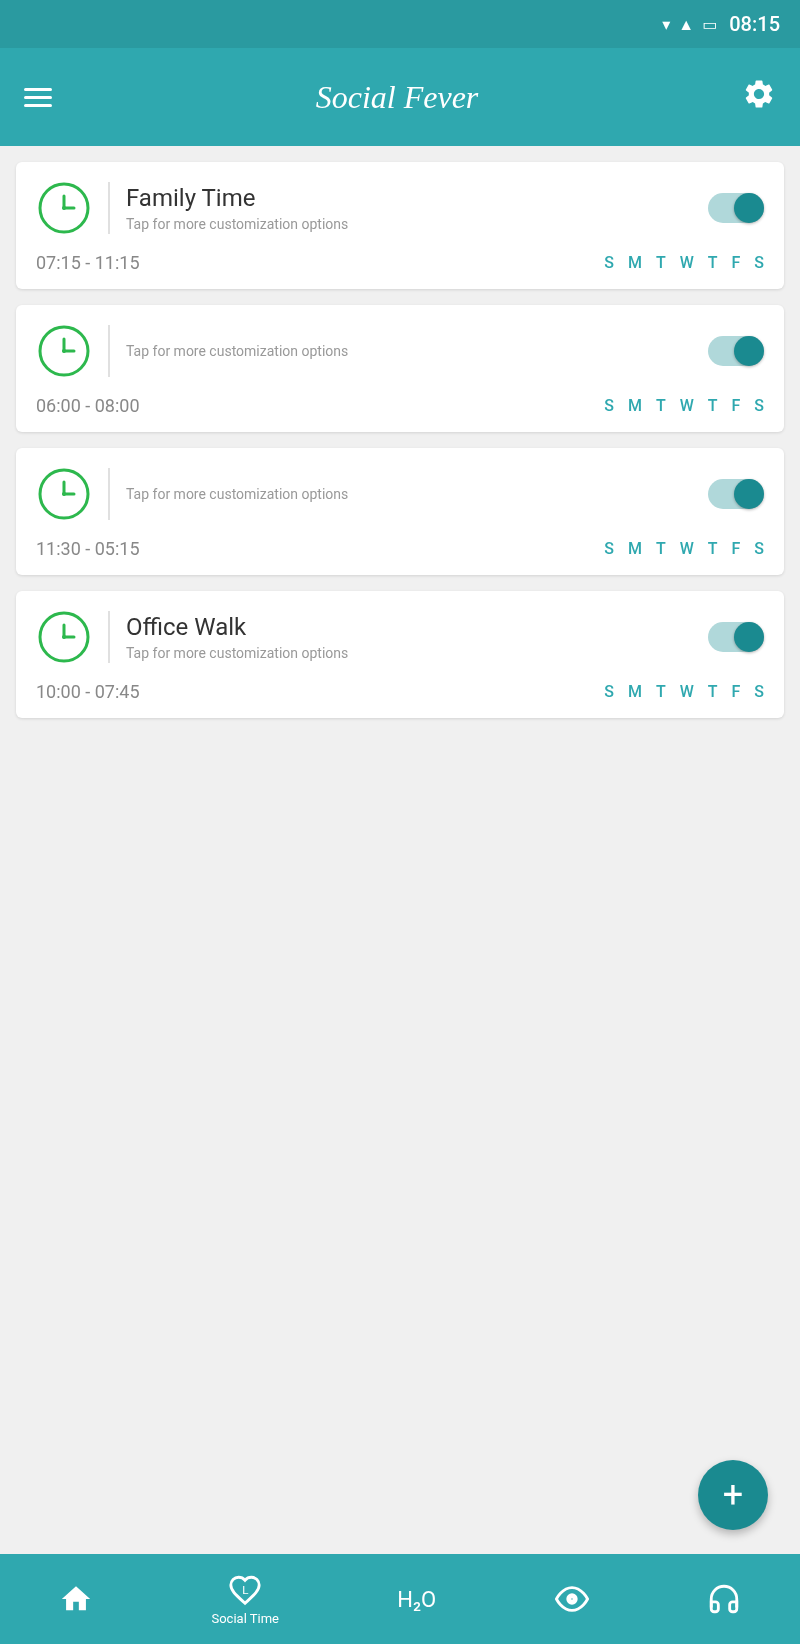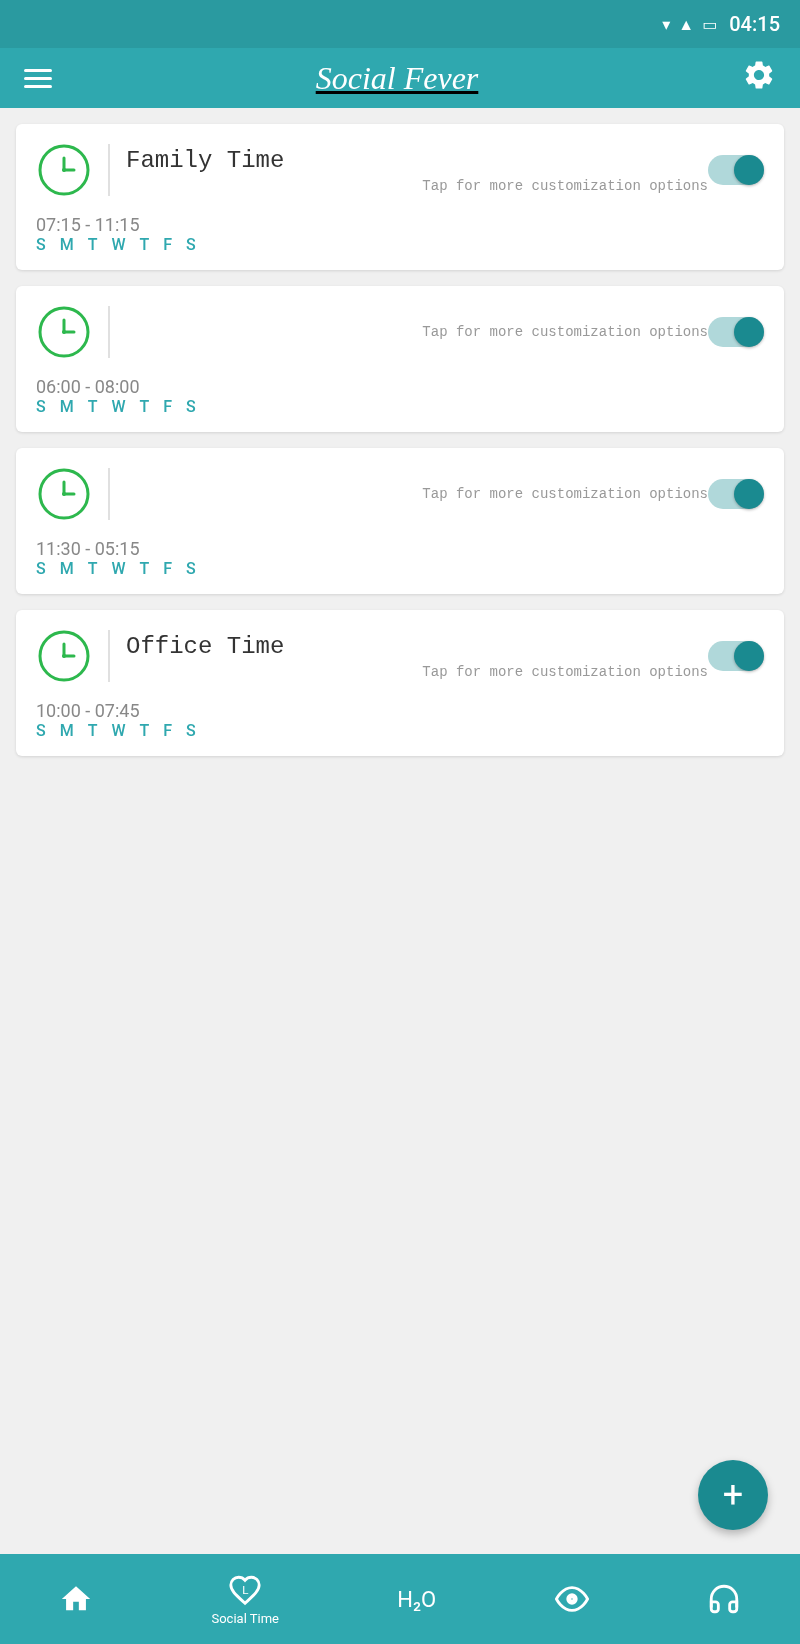--- a/index.html
+++ b/index.html
@@ -33,26 +33,25 @@
       font-weight: 500;
     }
     .status-icon {
       color: white;
       font-size: 16px;
     }
 
     
     .header {
       background: #2fa8af;
-      height: 60px;
+      height: 98px;
       display: flex;
       align-items: center;
       justify-content: space-between;
       padding: 0 24px;
-      text-decoration: underline;
     }
     .header-menu-icon {
       color: white;
       font-size: 28px;
       cursor: pointer;
       display: flex;
       flex-direction: column;
       gap: 5px;
     }
     .header-menu-icon span {
@@ -89,21 +88,20 @@
     .schedule-card {
       background: white;
       border-radius: 6px;
       padding: 18px 20px 16px 20px;
       box-shadow: 0 1px 3px rgba(0,0,0,0.12);
     }
     .card-top-row {
       display: flex;
       align-items: center;
       margin-bottom: 16px;
-      font-family: Liberation Mono, monospace;
     }
     .clock-icon-wrapper {
       width: 56px;
       height: 56px;
       display: flex;
       align-items: center;
       justify-content: center;
     }
     .clock-icon {
       width: 52px;
@@ -120,21 +118,20 @@
     }
     .card-title {
       font-size: 24px;
       font-weight: 400;
       color: #333;
       margin-bottom: 4px;
     }
     .card-subtitle {
       font-size: 14px;
       color: #999;
-      text-align: right;
     }
     .toggle-switch {
       width: 56px;
       height: 30px;
       background: #b0d8da;
       border-radius: 15px;
       position: relative;
       cursor: pointer;
     }
     .toggle-knob {
@@ -142,23 +139,22 @@
       height: 30px;
       background: #1a8a90;
       border-radius: 50%;
       position: absolute;
       right: 0;
       top: 0;
       box-shadow: 0 1px 3px rgba(0,0,0,0.3);
     }
     .card-bottom-row {
       display: flex;
-      align-items: flex-start;
+      align-items: center;
       justify-content: space-between;
-      flex-direction: column;
     }
     .time-range {
       font-size: 18px;
       color: #888;
     }
     .days-row {
       display: flex;
       gap: 14px;
     }
     .day-label {
@@ -223,21 +219,21 @@
 
 <div class="status-bar">
   <div class="status-icons">
 
     <span class="status-icon">▾</span>
 
     <span class="status-icon">▲</span>
 
     <span class="status-icon">▭</span>
   </div>
-  <span class="status-time">04:15</span>
+  <span class="status-time">08:15</span>
 </div>
 
 <div class="header">
   <div class="header-menu-icon">
     <span></span>
       <span></span>
       <span></span>
   </div>
   <span class="header-title">Social Fever</span>
   <div class="header-settings">
@@ -361,21 +357,21 @@
       <div class="clock-icon-wrapper">
         <svg class="clock-icon" viewBox="0 0 52 52">
           <circle cx="26" cy="26" r="24" fill="none" stroke="#2db84d" stroke-width="3"></circle>
           <line x1="26" y1="26" x2="26" y2="14" stroke="#2db84d" stroke-width="3" stroke-linecap="round"></line>
           <line x1="26" y1="26" x2="36" y2="26" stroke="#2db84d" stroke-width="3" stroke-linecap="round"></line>
           <circle cx="26" cy="26" r="2" fill="#2db84d"></circle>
         </svg>
       </div>
       <div class="card-divider"></div>
       <div class="card-info">
-        <div class="card-title">Office Time</div>
+        <div class="card-title">Office Walk</div>
         <div class="card-subtitle">Tap for more customization options</div>
       </div>
       <div class="toggle-switch">
         <div class="toggle-knob"></div>
       </div>
     </div>
     <div class="card-bottom-row">
       <span class="time-range">10:00 - 07:45</span>
       <div class="days-row">
         <span class="day-label">S</span>

